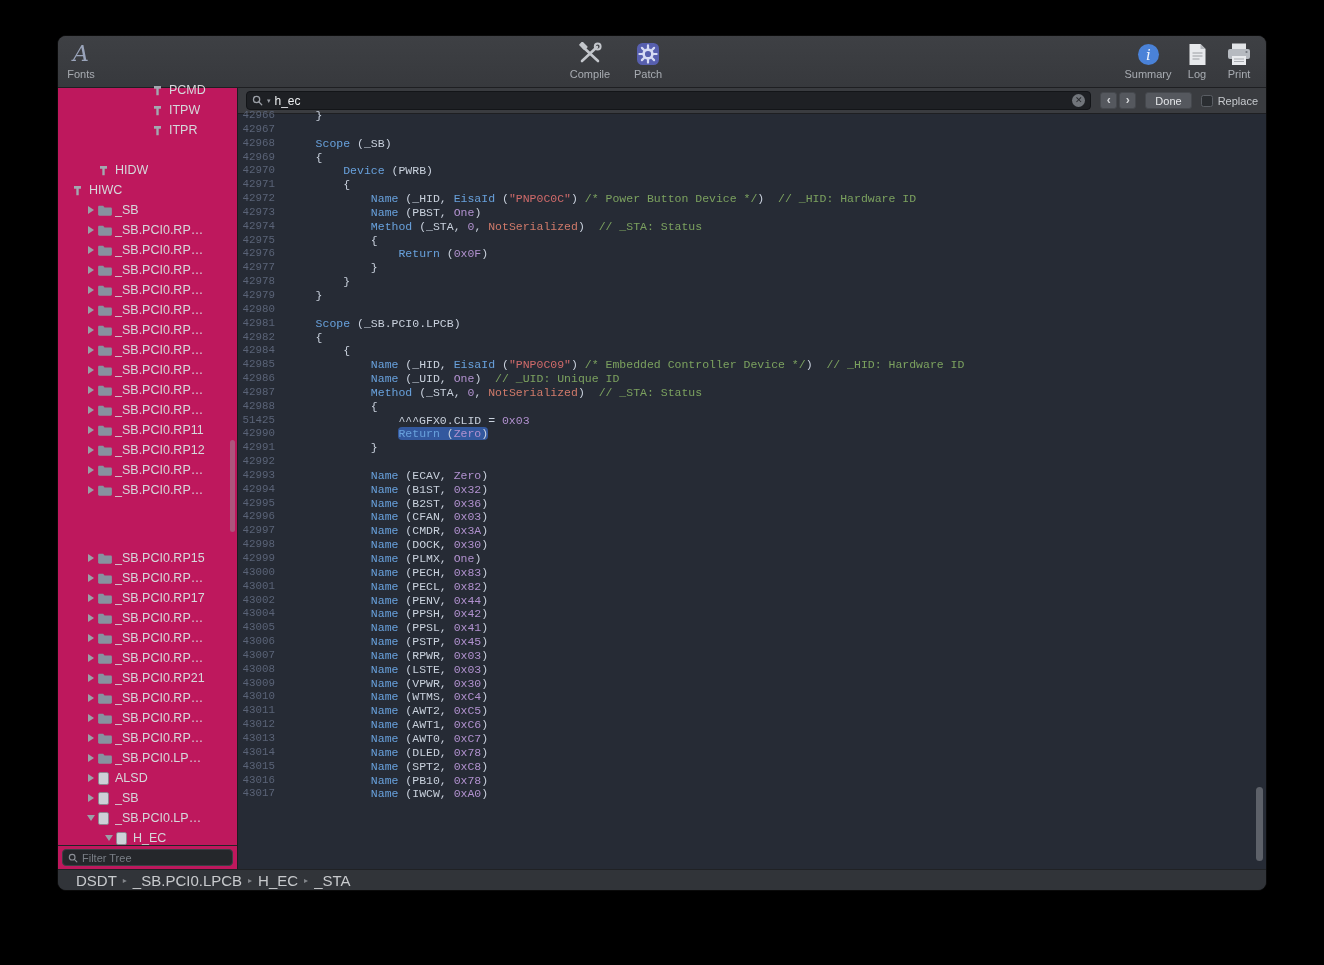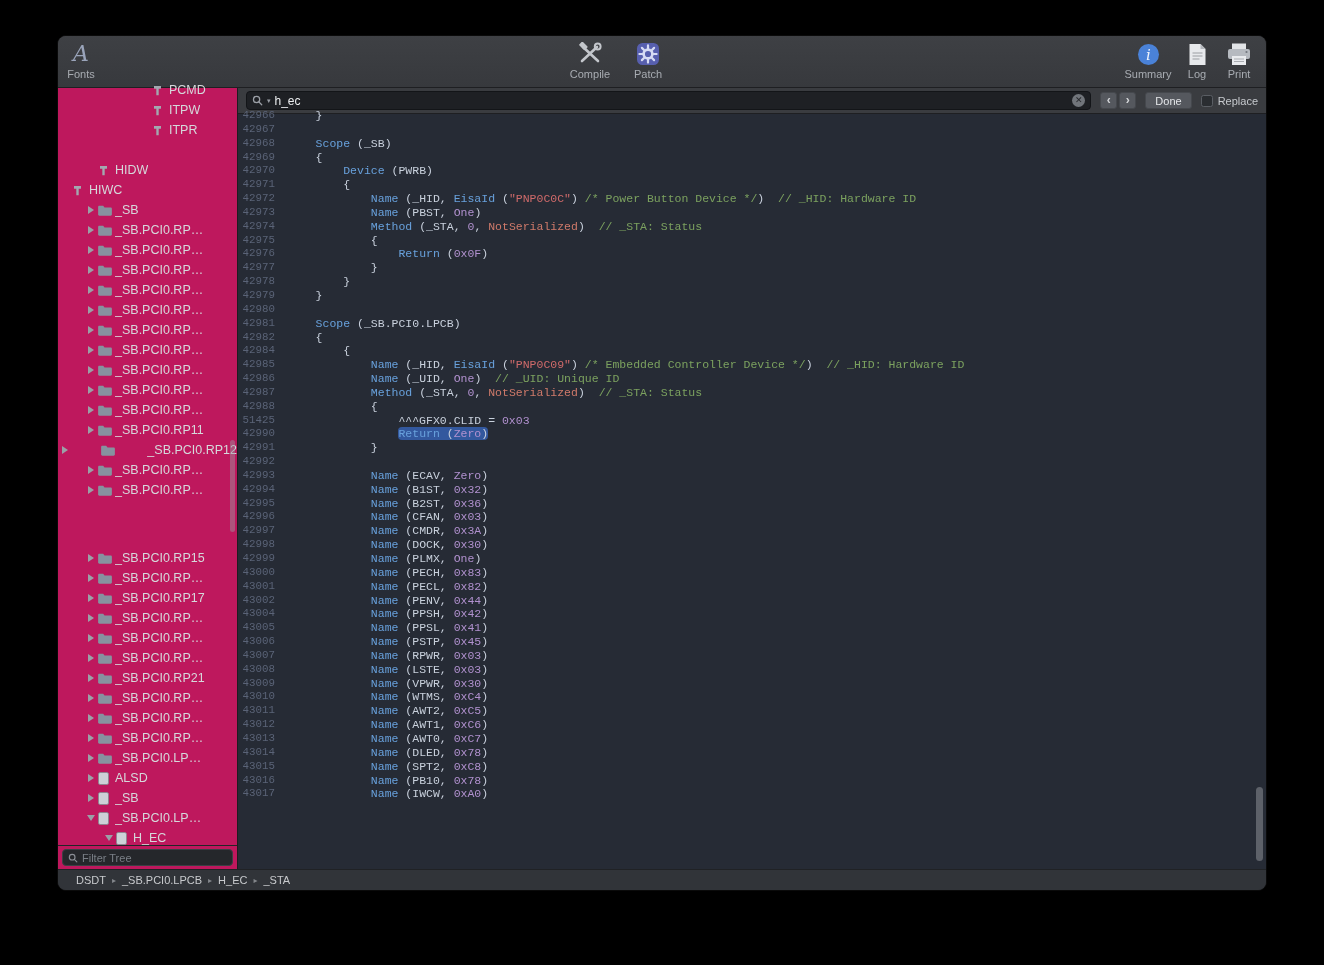--- a/index.html
+++ b/index.html
@@ -86,21 +86,21 @@
   .tok-s{color:#cf6a6a}
   .tok-c{color:#7ca25f}
   .tok-n{color:#b191cf}
   .tok-e{color:#cf7a6a}
   .selhl{background:#33589e;border-radius:4px}
   .vscroll{position:absolute;right:3px;bottom:8px;width:7px;height:74px;background:#8b8e93;opacity:.55;border-radius:4px}
 
   
   .statusbar{height:21px;flex:none;background:#313439;border-top:1px solid #202225;
     display:flex;align-items:center;padding-left:18px}
-  .bitem{font-size:11px;color:#c8cacd}
+  .bitem{font-size:15px;color:#c8cacd}
   .bsep{font-size:8px;color:#83868b;margin:0 6px}
 </style>
 </head>
 <body>
 
 <div class="screen">
   <div class="window">
 
 
     <div class="toolbar">
@@ -335,21 +335,21 @@
             </div>
             <div class="trow" style="padding-left: 26px;">
               <span class="disc closed"></span>
               <span class="ticon">
                 <svg width="14" height="11" viewBox="0 0 15 12">
                   <path d="M1.3.8h4.2l1.5 1.9h6.7c.7 0 1.3.6 1.3 1.3v6.4c0 .7-.6 1.3-1.3 1.3H1.3C.6 11.7 0 11.1 0 10.4V2.1C0 1.4.6.8 1.3.8z" fill="#87929f"></path>
                 </svg>
               </span>
               <span class="tlabel">_SB.PCI0.RP11</span>
             </div>
-            <div class="trow" style=" justify-content: space-between;">
+            <div class="trow" style="padding-left: 26px;">
               <span class="disc closed"></span>
               <span class="ticon">
                 <svg width="14" height="11" viewBox="0 0 15 12">
                   <path d="M1.3.8h4.2l1.5 1.9h6.7c.7 0 1.3.6 1.3 1.3v6.4c0 .7-.6 1.3-1.3 1.3H1.3C.6 11.7 0 11.1 0 10.4V2.1C0 1.4.6.8 1.3.8z" fill="#87929f"></path>
                 </svg>
               </span>
               <span class="tlabel">_SB.PCI0.RP12</span>
             </div>
             <div class="trow" style="padding-left: 26px;">
               <span class="disc closed"></span>

